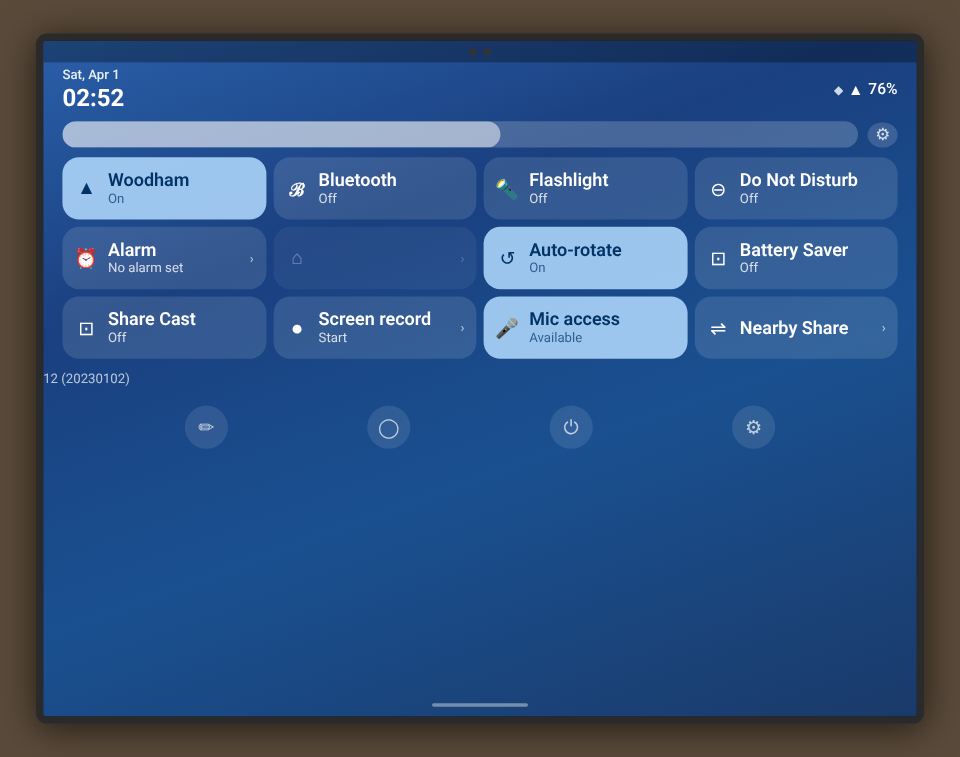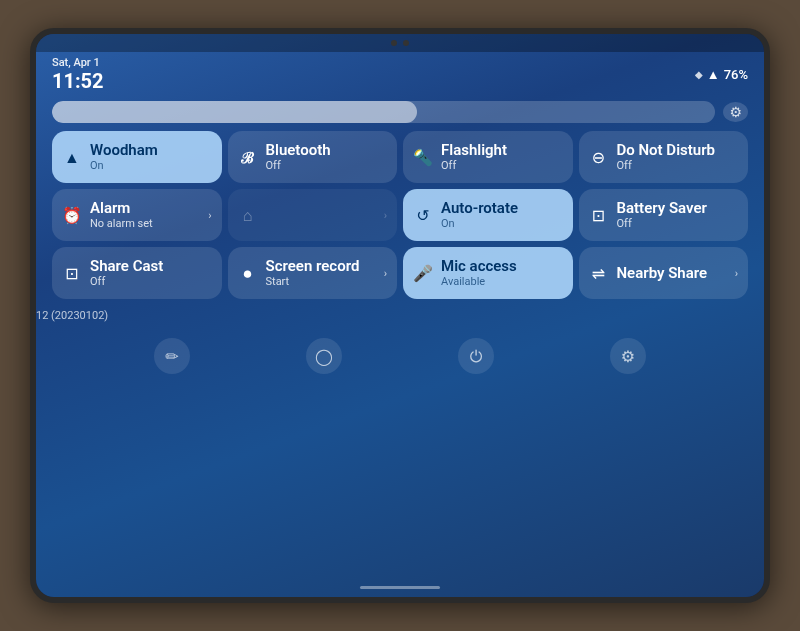--- a/index.html
+++ b/index.html
@@ -11,21 +11,21 @@
       display: flex;
       align-items: center;
       justify-content: center;
       font-family: 'Roboto', Arial, sans-serif;
     }
 
     .tablet-frame {
       width: 740px;
       height: 575px;
       background: #1a1a2e;
-      border-radius: 24px;
+      border-radius: 9px;
       border: 6px solid #2a2a2a;
       overflow: hidden;
       position: relative;
       box-shadow: 0 4px 30px rgba(0,0,0,0.6);
     }
 
     .tablet-screen {
       width: 100%;
       height: 100%;
       background: linear-gradient(160deg, #2a5fa8 0%, #1a4080 30%, #1a5090 60%, #1a3a6a 100%);
@@ -243,21 +243,21 @@
   <div class="tablet-screen">
 
     <div class="camera-bar">
       <div class="camera-dot"></div>
       <div class="camera-dot"></div>
     </div>
 
     <div class="status-bar">
       <div class="status-left">
         <span class="status-date">Sat, Apr 1</span>
-        <span class="status-time">11:52</span>
+        <span class="status-time">02:52</span>
       </div>
       <div class="status-right">
         <span style="font-size:10px; opacity:0.8;">◆</span>
         <span style="font-size:13px;">▲</span>
         <span>76%</span>
       </div>
     </div>
 
     <div class="brightness-row">
       <div class="brightness-slider">

